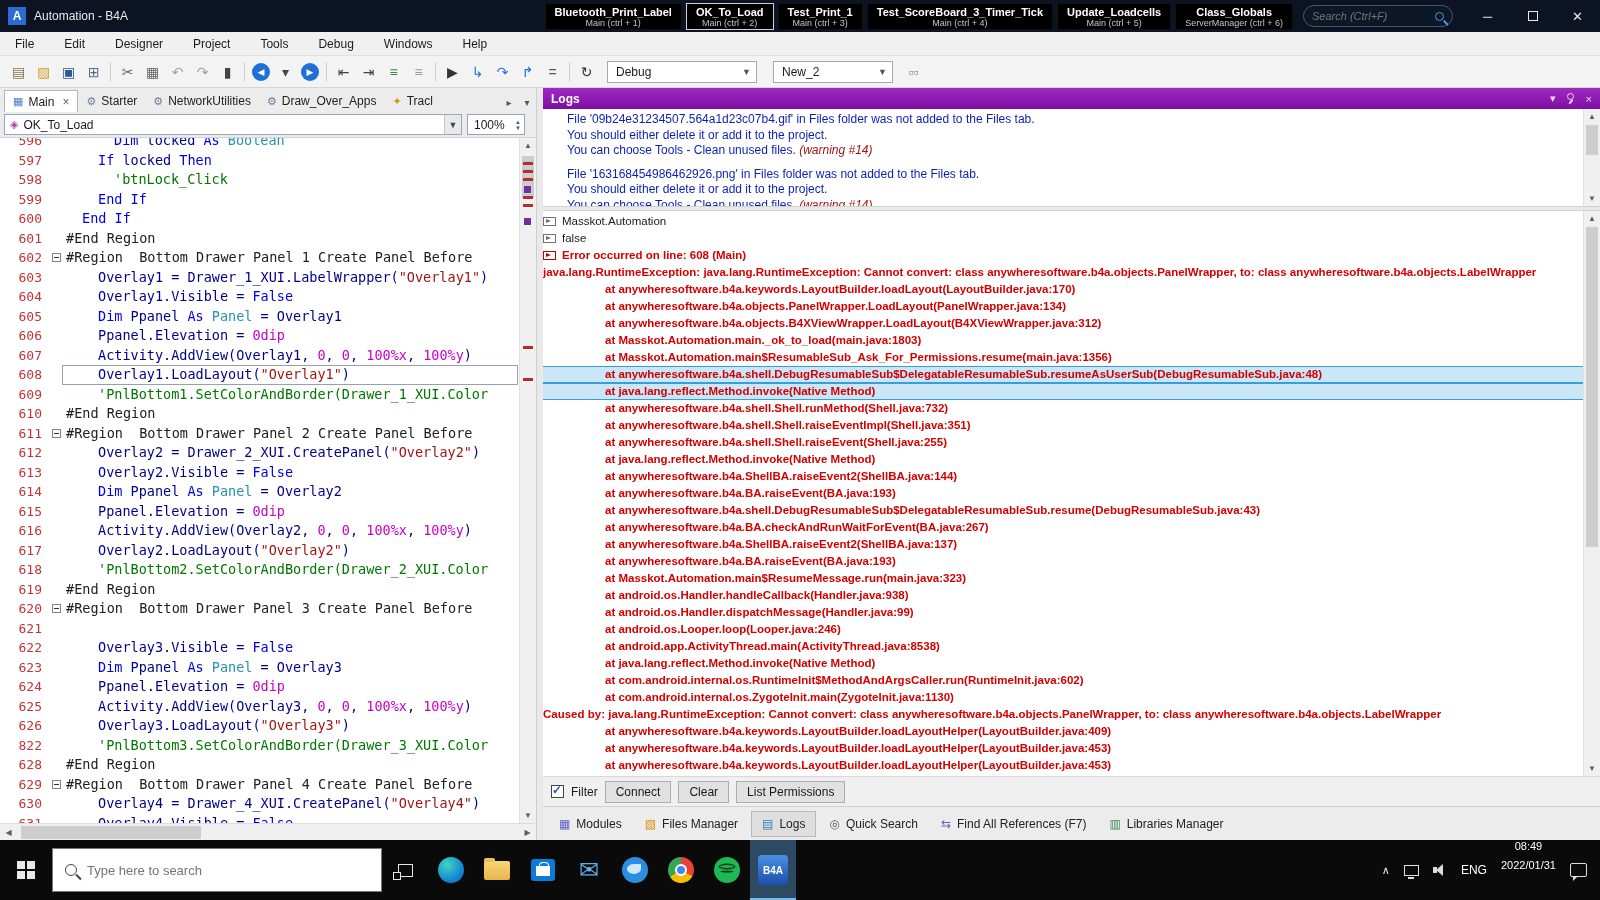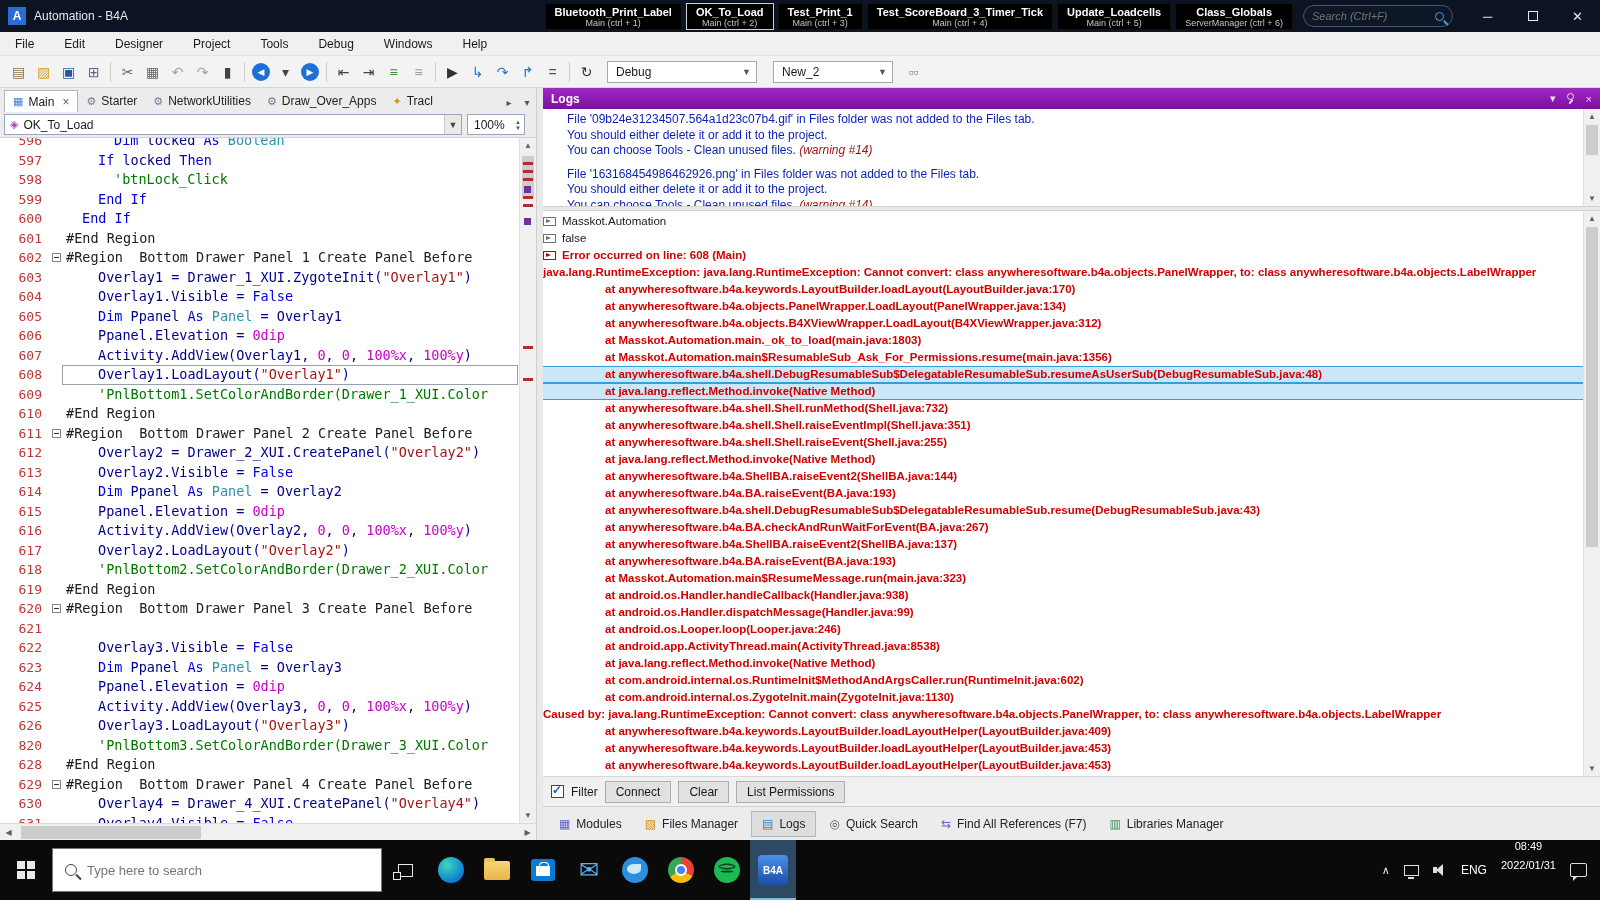--- a/index.html
+++ b/index.html
@@ -313,21 +313,21 @@
       <div id="codewrap">
         <div id="codecol">
           <div id="lines">
               <div class="code-line"><span class="line-num">596</span><span class="fold-col"></span><span class="code-text" style="padding-left: 48px;"><span class="tok-kw">Dim </span><span class="tok-pl">locked </span><span class="tok-kw">As </span><span class="tok-ty">Boolean</span></span></div>
               <div class="code-line"><span class="line-num">597</span><span class="fold-col"></span><span class="code-text" style="padding-left: 32px;"><span class="tok-kw">If </span><span class="tok-pl">locked </span><span class="tok-kw">Then</span></span></div>
               <div class="code-line"><span class="line-num">598</span><span class="fold-col"></span><span class="code-text" style="padding-left: 48px;"><span class="tok-cm">'btnLock_Click</span></span></div>
               <div class="code-line"><span class="line-num">599</span><span class="fold-col"></span><span class="code-text" style="padding-left: 32px;"><span class="tok-kw">End If</span></span></div>
               <div class="code-line"><span class="line-num">600</span><span class="fold-col"></span><span class="code-text" style="padding-left: 16px;"><span class="tok-kw">End If</span></span></div>
               <div class="code-line"><span class="line-num">601</span><span class="fold-col"></span><span class="code-text" style="padding-left: 0px;"><span class="tok-rg">#End Region</span></span></div>
               <div class="code-line"><span class="line-num">602</span><span class="fold-col"><span class="fold-box"></span></span><span class="code-text" style="padding-left: 0px;"><span class="tok-rg">#Region  Bottom Drawer Panel 1 Create Panel Before</span></span></div>
-              <div class="code-line"><span class="line-num">603</span><span class="fold-col"></span><span class="code-text" style="padding-left: 32px;"><span class="tok-pl">Overlay1 = Drawer_1_XUI.ZygoteInit(</span><span class="tok-str">"Overlay1"</span><span class="tok-pl">)</span></span></div>
+              <div class="code-line"><span class="line-num">603</span><span class="fold-col"></span><span class="code-text" style="padding-left: 32px;"><span class="tok-pl">Overlay1 = Drawer_1_XUI.LabelWrapper(</span><span class="tok-str">"Overlay1"</span><span class="tok-pl">)</span></span></div>
               <div class="code-line"><span class="line-num">604</span><span class="fold-col"></span><span class="code-text" style="padding-left: 32px;"><span class="tok-pl">Overlay1.Visible = </span><span class="tok-kw">False</span></span></div>
               <div class="code-line"><span class="line-num">605</span><span class="fold-col"></span><span class="code-text" style="padding-left: 32px;"><span class="tok-kw">Dim </span><span class="tok-pl">Ppanel </span><span class="tok-kw">As </span><span class="tok-ty">Panel</span><span class="tok-pl"> = Overlay1</span></span></div>
               <div class="code-line"><span class="line-num">606</span><span class="fold-col"></span><span class="code-text" style="padding-left: 32px;"><span class="tok-pl">Ppanel.Elevation = </span><span class="tok-num">0dip</span></span></div>
               <div class="code-line"><span class="line-num">607</span><span class="fold-col"></span><span class="code-text" style="padding-left: 32px;"><span class="tok-pl">Activity.AddView(Overlay1, </span><span class="tok-num">0</span><span class="tok-pl">, </span><span class="tok-num">0</span><span class="tok-pl">, </span><span class="tok-num">100%x</span><span class="tok-pl">, </span><span class="tok-num">100%y</span><span class="tok-pl">)</span></span></div>
               <div class="code-line cur"><span class="line-num">608</span><span class="fold-col"></span><span class="code-text" style="padding-left: 32px;"><span class="tok-pl">Overlay1.LoadLayout(</span><span class="tok-str">"Overlay1"</span><span class="tok-pl">)</span></span></div>
               <div class="code-line"><span class="line-num">609</span><span class="fold-col"></span><span class="code-text" style="padding-left: 32px;"><span class="tok-cm">'PnlBottom1.SetColorAndBorder(Drawer_1_XUI.Color</span></span></div>
               <div class="code-line"><span class="line-num">610</span><span class="fold-col"></span><span class="code-text" style="padding-left: 0px;"><span class="tok-rg">#End Region</span></span></div>
               <div class="code-line"><span class="line-num">611</span><span class="fold-col"><span class="fold-box"></span></span><span class="code-text" style="padding-left: 0px;"><span class="tok-rg">#Region  Bottom Drawer Panel 2 Create Panel Before</span></span></div>
               <div class="code-line"><span class="line-num">612</span><span class="fold-col"></span><span class="code-text" style="padding-left: 32px;"><span class="tok-pl">Overlay2 = Drawer_2_XUI.CreatePanel(</span><span class="tok-str">"Overlay2"</span><span class="tok-pl">)</span></span></div>
               <div class="code-line"><span class="line-num">613</span><span class="fold-col"></span><span class="code-text" style="padding-left: 32px;"><span class="tok-pl">Overlay2.Visible = </span><span class="tok-kw">False</span></span></div>
@@ -337,21 +337,21 @@
               <div class="code-line"><span class="line-num">617</span><span class="fold-col"></span><span class="code-text" style="padding-left: 32px;"><span class="tok-pl">Overlay2.LoadLayout(</span><span class="tok-str">"Overlay2"</span><span class="tok-pl">)</span></span></div>
               <div class="code-line"><span class="line-num">618</span><span class="fold-col"></span><span class="code-text" style="padding-left: 32px;"><span class="tok-cm">'PnlBottom2.SetColorAndBorder(Drawer_2_XUI.Color</span></span></div>
               <div class="code-line"><span class="line-num">619</span><span class="fold-col"></span><span class="code-text" style="padding-left: 0px;"><span class="tok-rg">#End Region</span></span></div>
               <div class="code-line"><span class="line-num">620</span><span class="fold-col"><span class="fold-box"></span></span><span class="code-text" style="padding-left: 0px;"><span class="tok-rg">#Region  Bottom Drawer Panel 3 Create Panel Before</span></span></div>
               <div class="code-line"><span class="line-num">621</span><span class="fold-col"></span></div>
               <div class="code-line"><span class="line-num">622</span><span class="fold-col"></span><span class="code-text" style="padding-left: 32px;"><span class="tok-pl">Overlay3.Visible = </span><span class="tok-kw">False</span></span></div>
               <div class="code-line"><span class="line-num">623</span><span class="fold-col"></span><span class="code-text" style="padding-left: 32px;"><span class="tok-kw">Dim </span><span class="tok-pl">Ppanel </span><span class="tok-kw">As </span><span class="tok-ty">Panel</span><span class="tok-pl"> = Overlay3</span></span></div>
               <div class="code-line"><span class="line-num">624</span><span class="fold-col"></span><span class="code-text" style="padding-left: 32px;"><span class="tok-pl">Ppanel.Elevation = </span><span class="tok-num">0dip</span></span></div>
               <div class="code-line"><span class="line-num">625</span><span class="fold-col"></span><span class="code-text" style="padding-left: 32px;"><span class="tok-pl">Activity.AddView(Overlay3, </span><span class="tok-num">0</span><span class="tok-pl">, </span><span class="tok-num">0</span><span class="tok-pl">, </span><span class="tok-num">100%x</span><span class="tok-pl">, </span><span class="tok-num">100%y</span><span class="tok-pl">)</span></span></div>
               <div class="code-line"><span class="line-num">626</span><span class="fold-col"></span><span class="code-text" style="padding-left: 32px;"><span class="tok-pl">Overlay3.LoadLayout(</span><span class="tok-str">"Overlay3"</span><span class="tok-pl">)</span></span></div>
-              <div class="code-line"><span class="line-num">820</span><span class="fold-col"></span><span class="code-text" style="padding-left: 32px;"><span class="tok-cm">'PnlBottom3.SetColorAndBorder(Drawer_3_XUI.Color</span></span></div>
+              <div class="code-line"><span class="line-num">822</span><span class="fold-col"></span><span class="code-text" style="padding-left: 32px;"><span class="tok-cm">'PnlBottom3.SetColorAndBorder(Drawer_3_XUI.Color</span></span></div>
               <div class="code-line"><span class="line-num">628</span><span class="fold-col"></span><span class="code-text" style="padding-left: 0px;"><span class="tok-rg">#End Region</span></span></div>
               <div class="code-line"><span class="line-num">629</span><span class="fold-col"><span class="fold-box"></span></span><span class="code-text" style="padding-left: 0px;"><span class="tok-rg">#Region  Bottom Drawer Panel 4 Create Panel Before</span></span></div>
               <div class="code-line"><span class="line-num">630</span><span class="fold-col"></span><span class="code-text" style="padding-left: 32px;"><span class="tok-pl">Overlay4 = Drawer_4_XUI.CreatePanel(</span><span class="tok-str">"Overlay4"</span><span class="tok-pl">)</span></span></div>
               <div class="code-line"><span class="line-num">631</span><span class="fold-col"></span><span class="code-text" style="padding-left: 32px;"><span class="tok-pl">Overlay4.Visible = </span><span class="tok-kw">False</span></span></div>
             </div>
         </div>
         <div class="vscroll">
           <span class="vs-arrow vs-up">▲</span>
           <span class="vs-thumb" style="top:18px;height:42px"></span>
           <span id="evmarks"><span class="mark mr" style="top: 24px;"></span><span class="mark mr" style="top: 32px;"></span><span class="mark mr" style="top: 40px;"></span><span class="mark mp" style="top: 48px;"></span><span class="mark mr" style="top: 58px;"></span><span class="mark mr" style="top: 66px;"></span><span class="mark mp" style="top: 80px;"></span><span class="mark mr" style="top: 208px;"></span><span class="mark mr" style="top: 240px;"></span></span>

